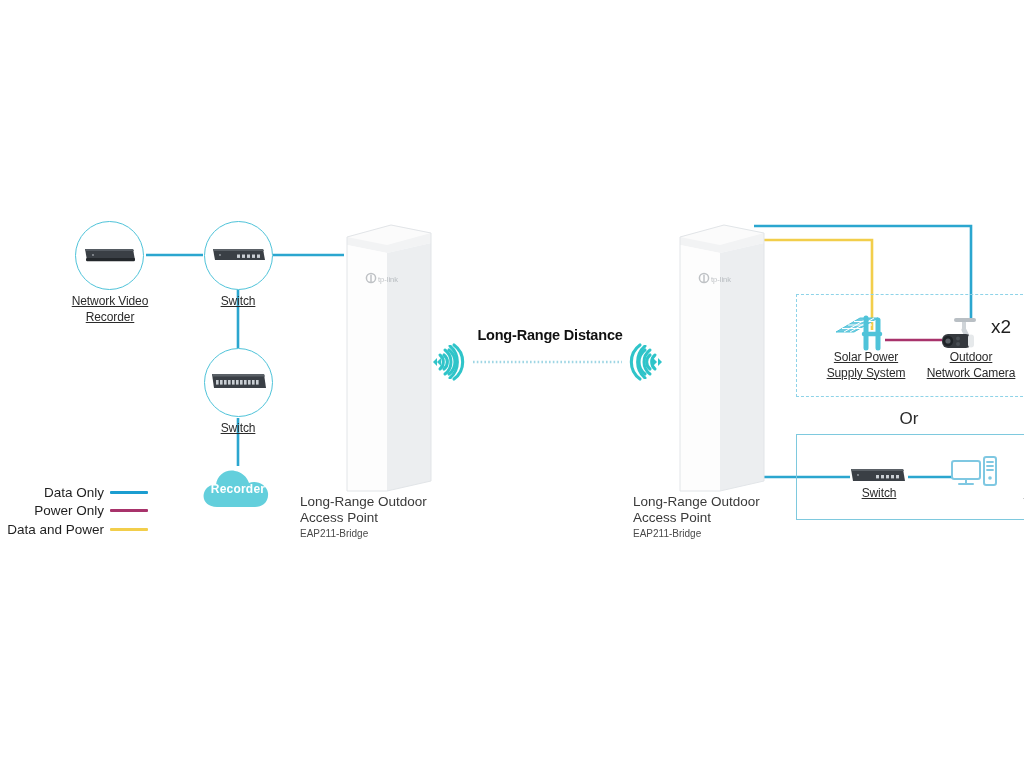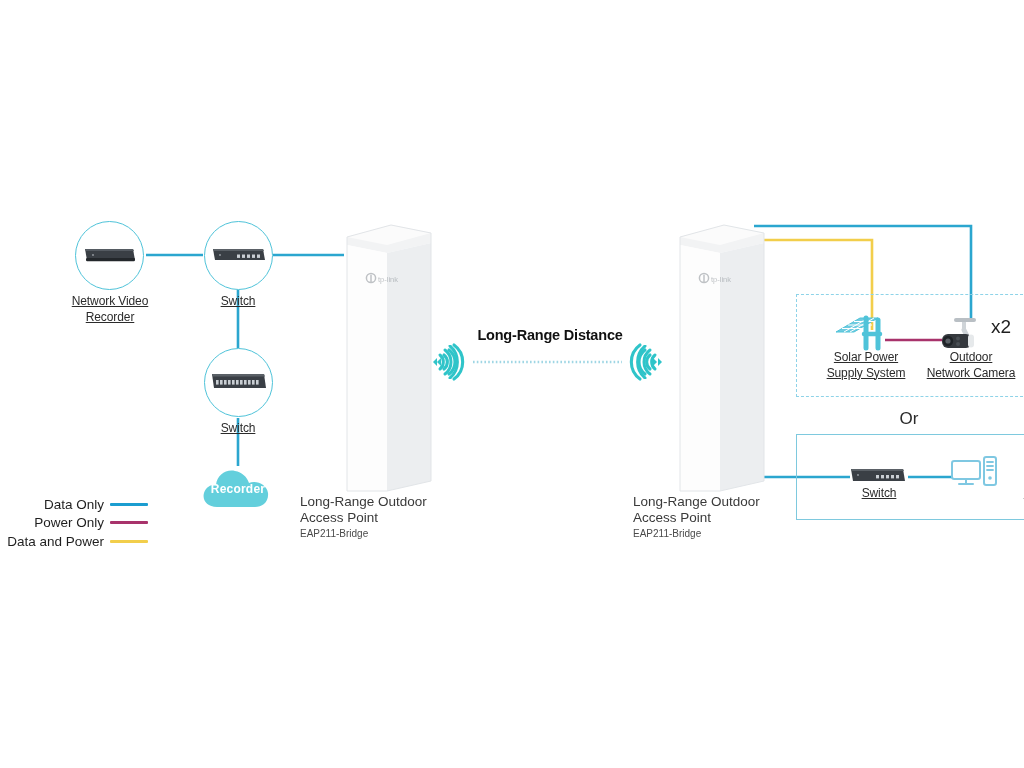--- a/index.html
+++ b/index.html
@@ -52,21 +52,21 @@
     line-height: 16px;
   }
   .ap-caption .model {
     display: block;
     font-size: 10px;
     color: #4a4a4a;
   }
   .legend {
     position: absolute;
     left: 0px;
-    top: 495px;
+    top: 483px;
     width: 148px;
   }
   .legend-row {
     display: flex;
     align-items: center;
     justify-content: flex-end;
     height: 18.5px;
   }
   .legend-label {
     font-size: 13.5px;

